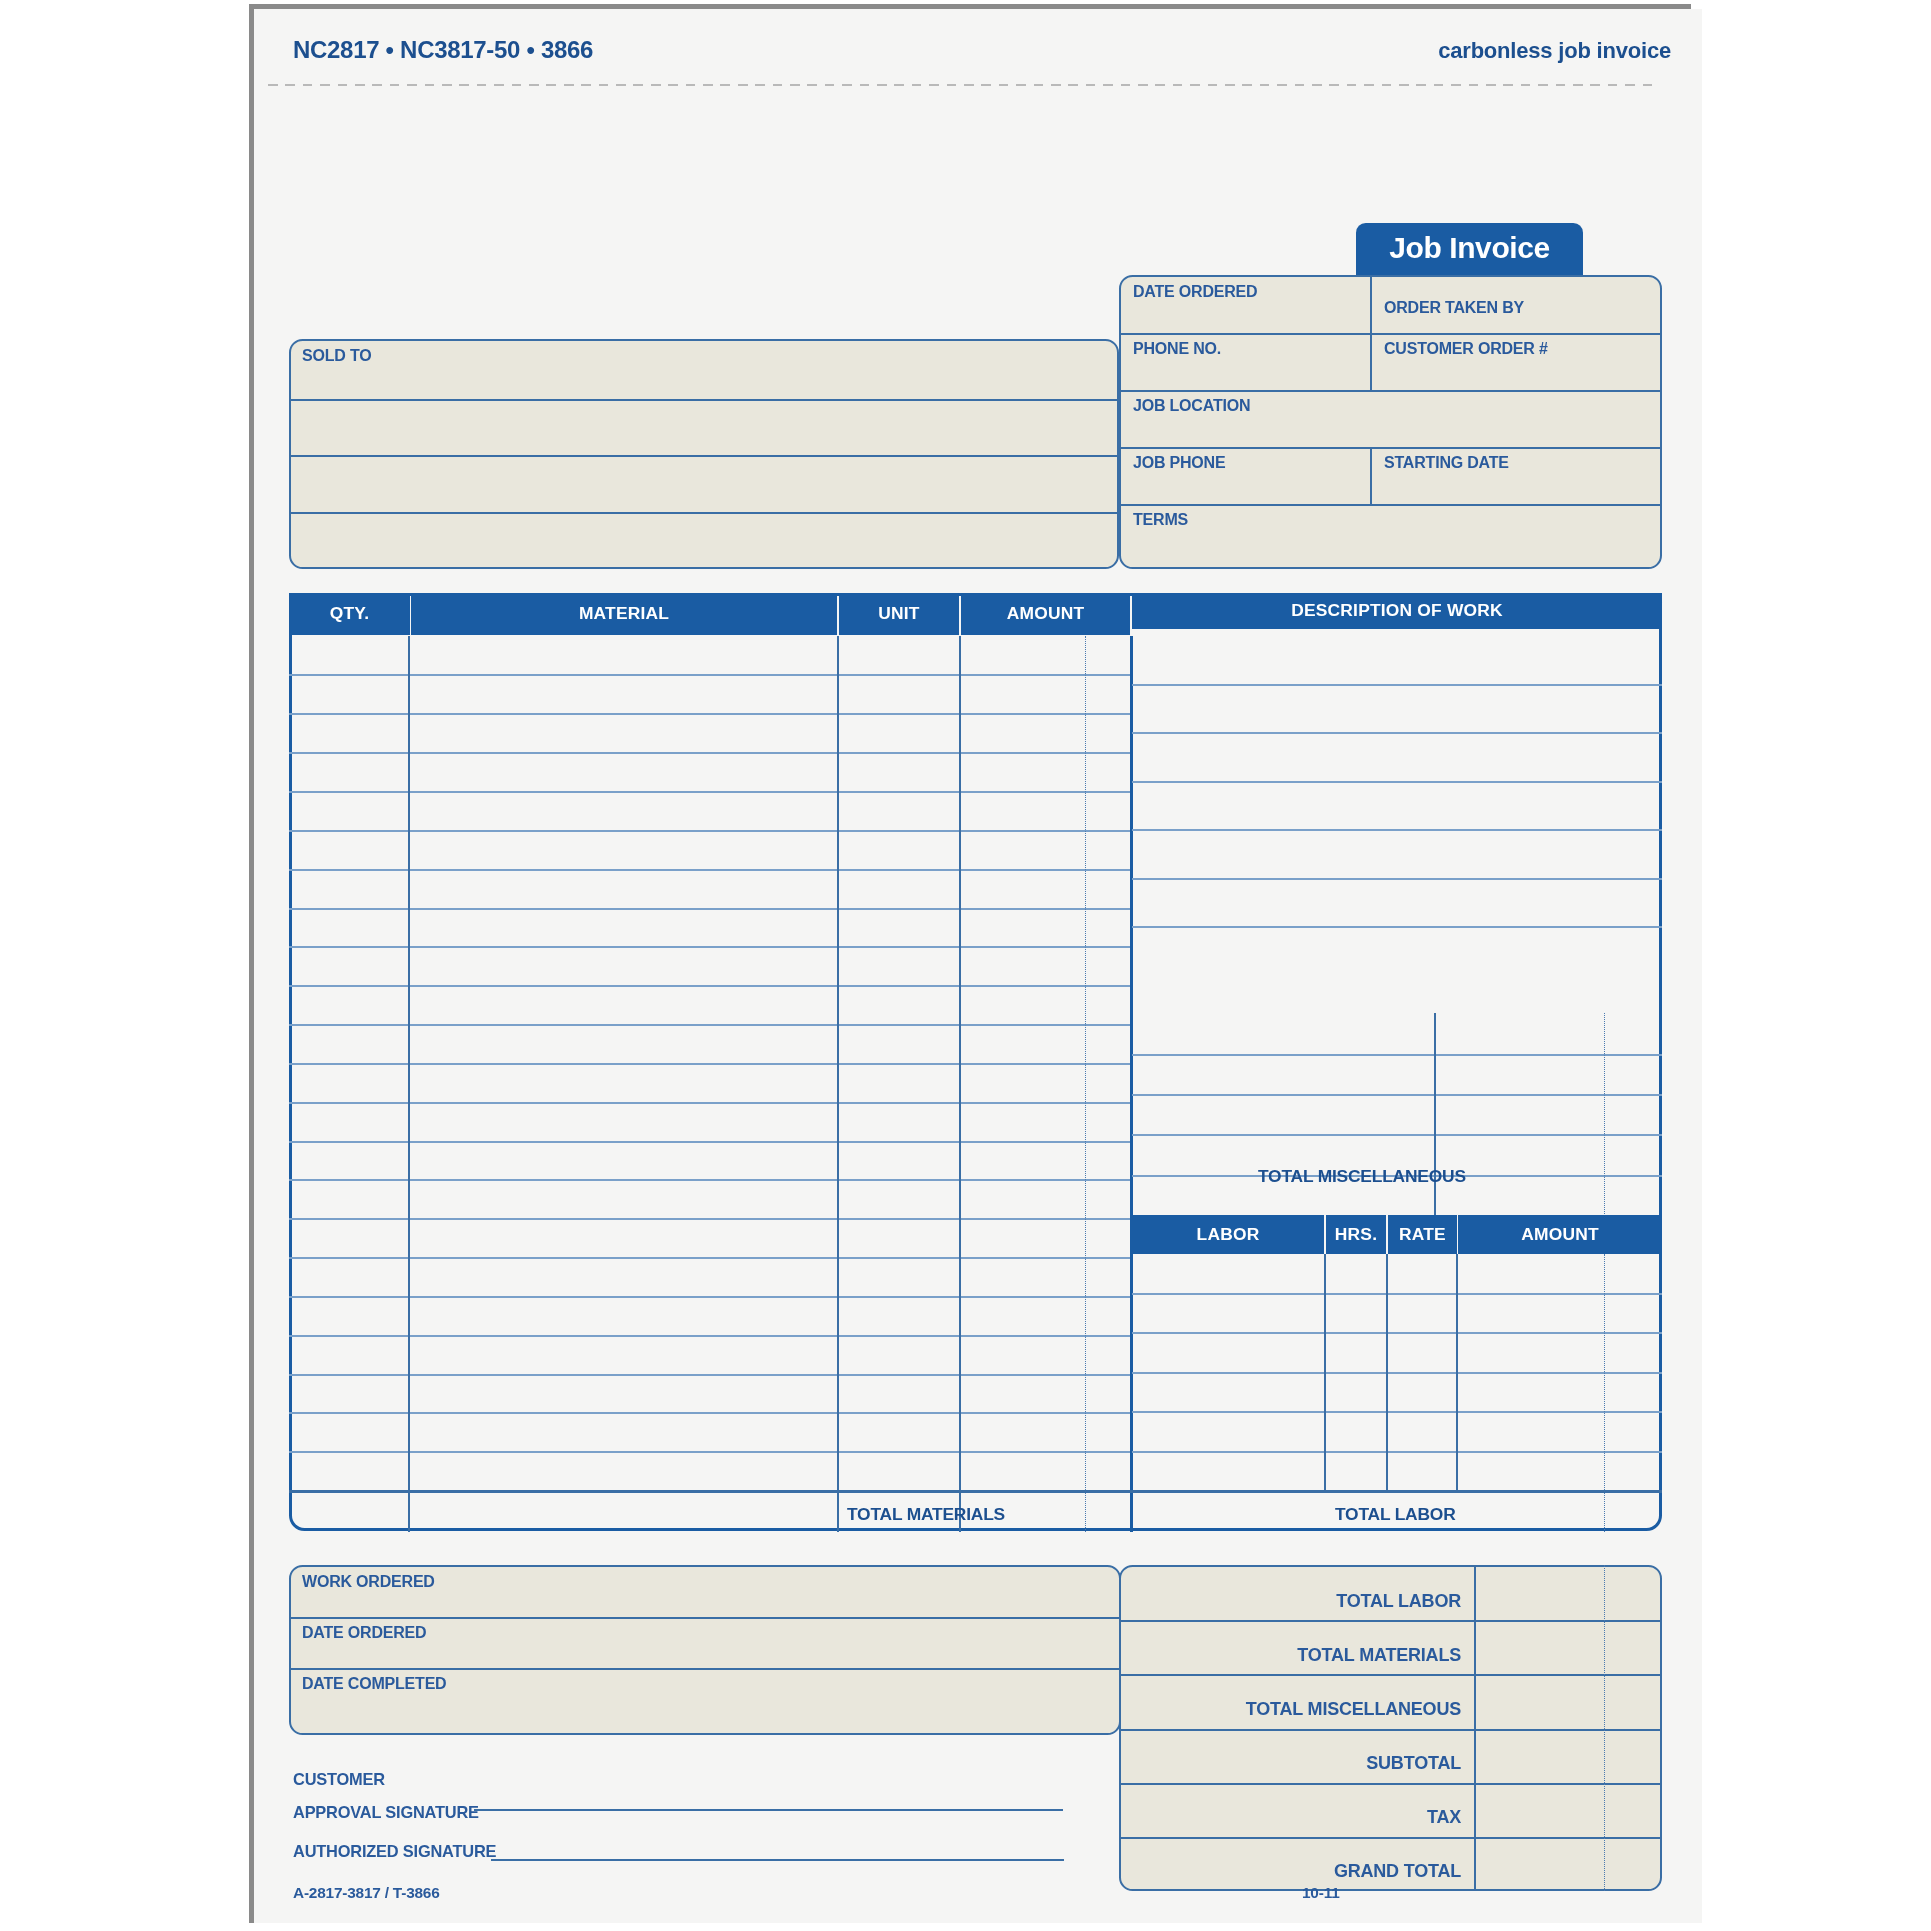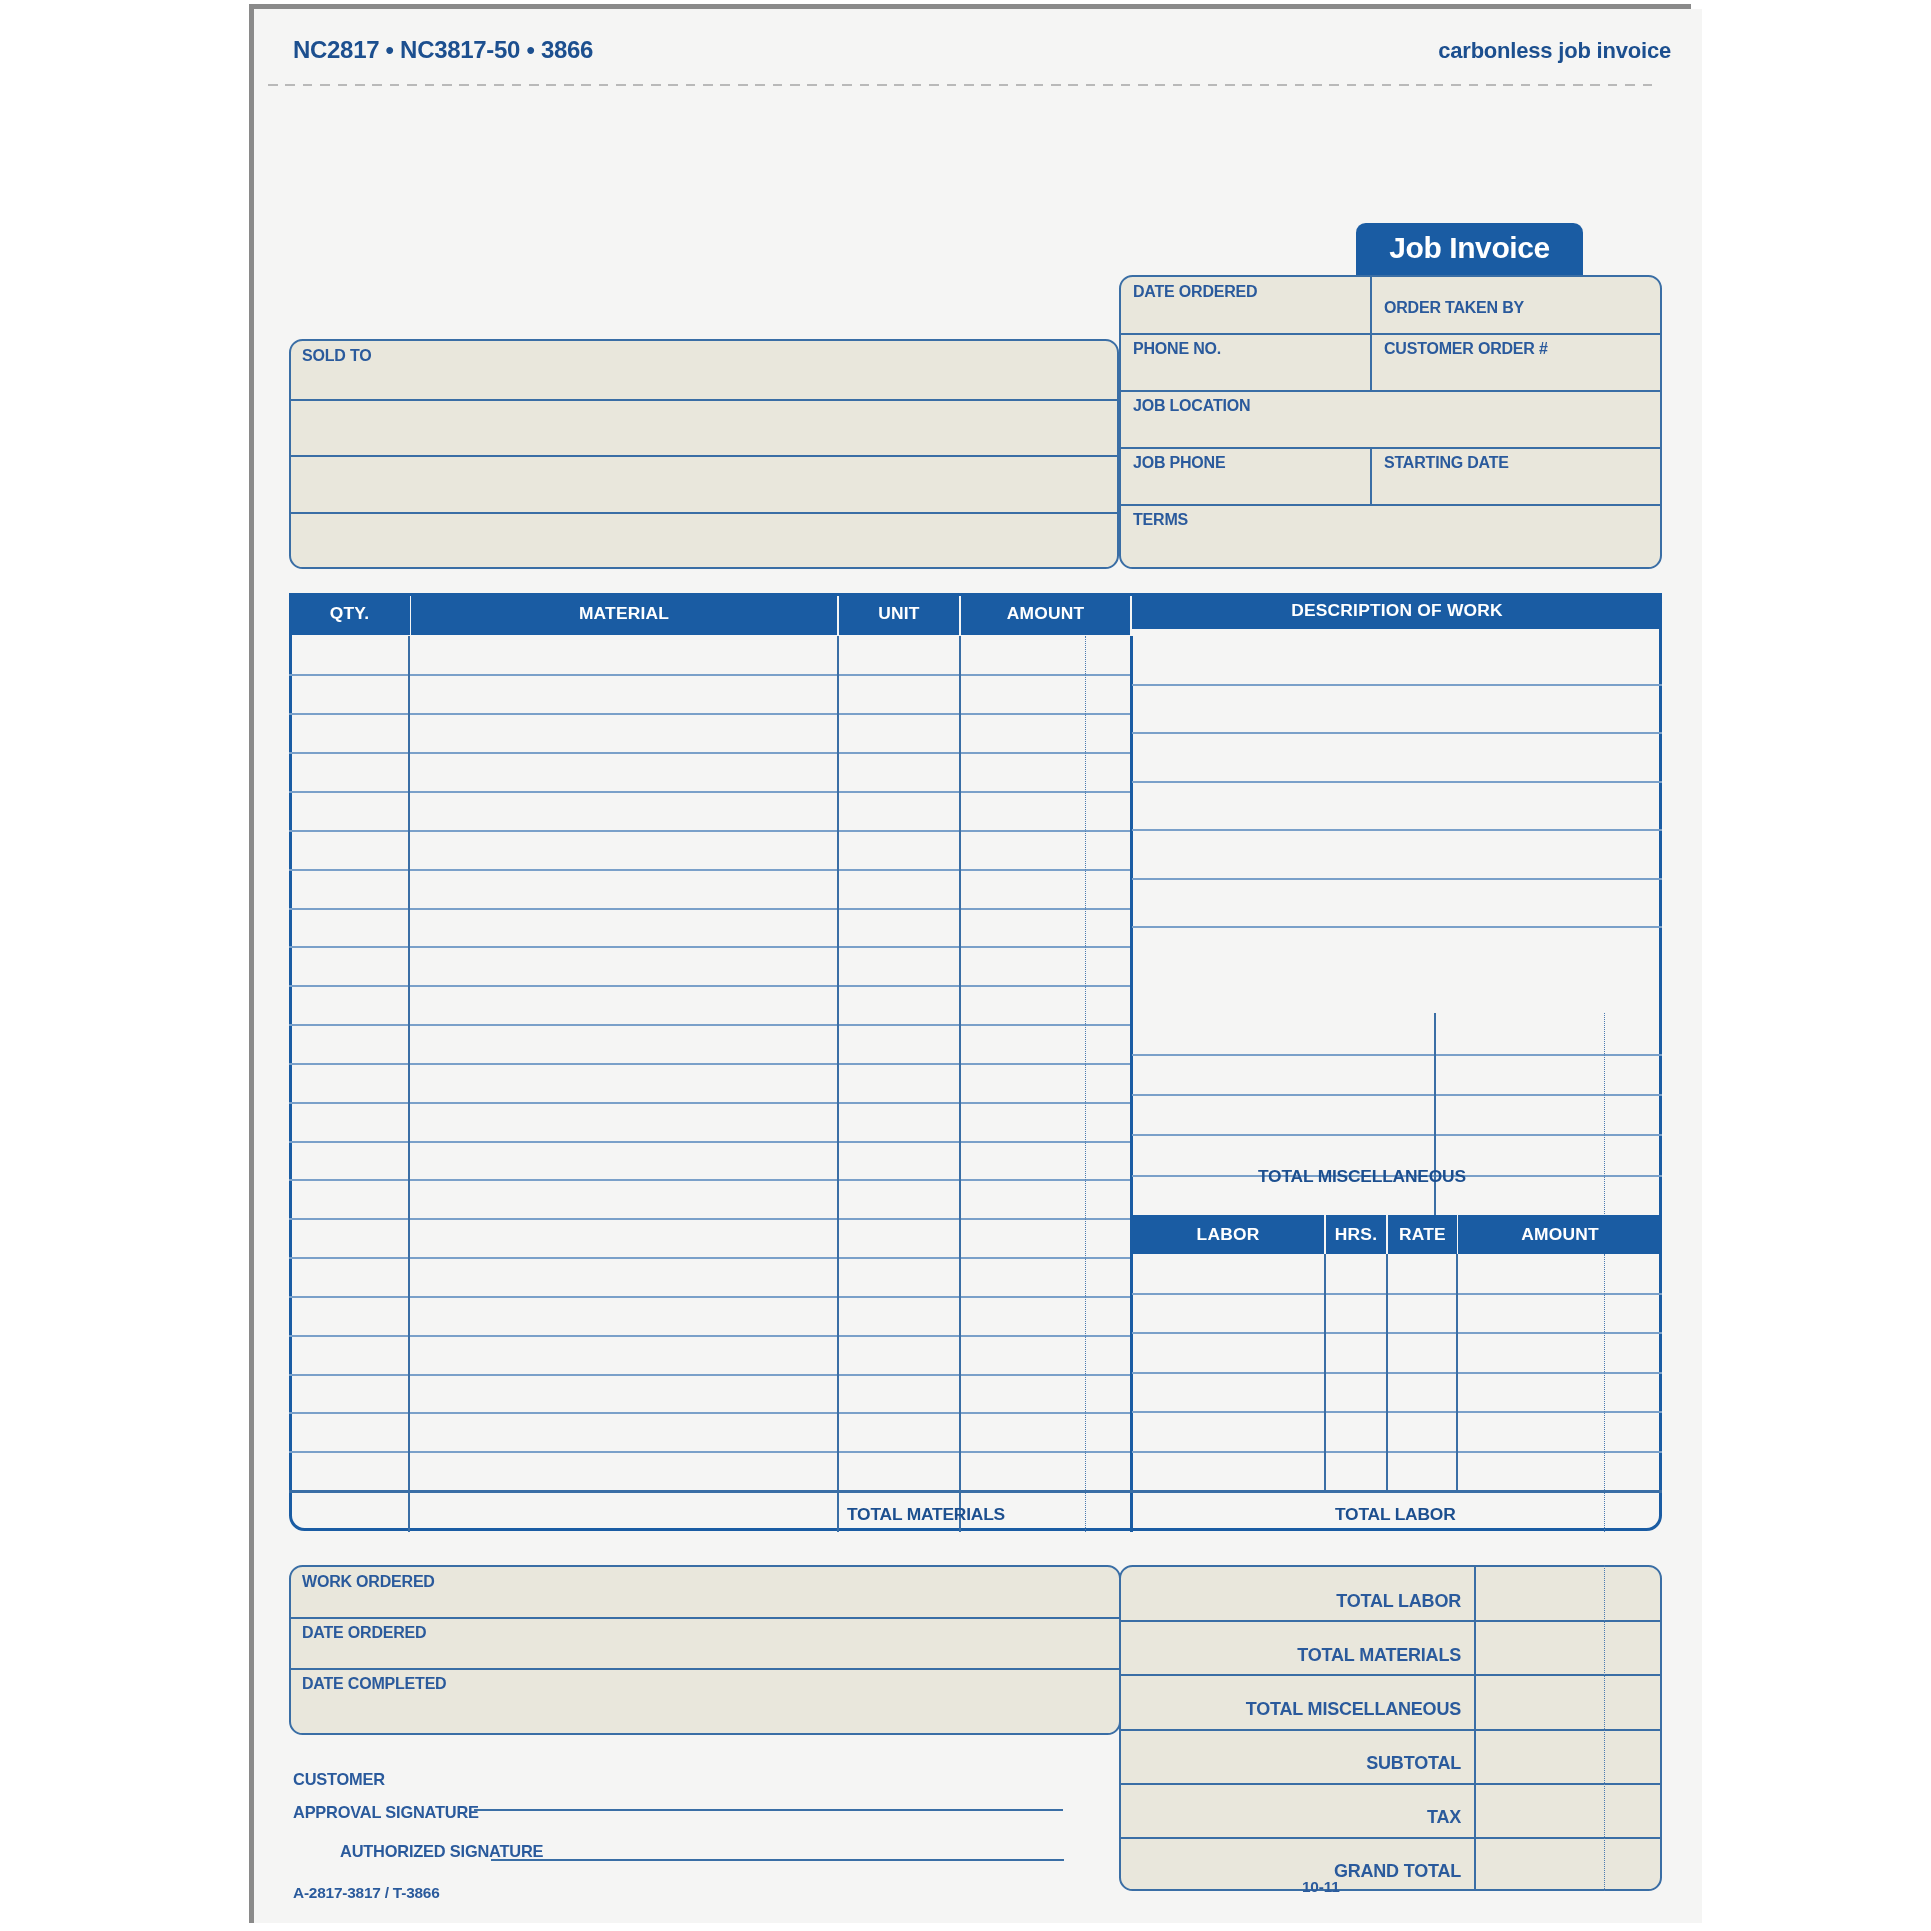--- a/index.html
+++ b/index.html
@@ -116,21 +116,21 @@
     font-size:16.4px; font-weight:bold; color:#2a5a9c; letter-spacing:-0.2px;
     white-space:nowrap; line-height:21px;
   }
   .sig-rule{ position:absolute; height:1.9px; background:#3a6ea5; }
 
   .footer-left{
     position:absolute; left:39px; bottom:21px;
     font-size:15.4px; font-weight:bold; color:#2a5a9c; letter-spacing:-0.2px;
   }
   .footer-right{
-    position:absolute; left:1048px; bottom:27px;
+    position:absolute; left:1048px; bottom:21px;
     font-size:15.4px; font-weight:bold; color:#2a5a9c; letter-spacing:-0.2px;
   }
 </style>
 </head>
 <body>
 
 <div class="page-wrap">
   <div class="paper">
     <div class="paper-inner">
 
@@ -295,21 +295,21 @@
       <div class="tot-label" style="left:931px; top:1636px; width:276px;">TOTAL MATERIALS</div>
       <div class="tot-label" style="left:931px; top:1690px; width:276px;">TOTAL MISCELLANEOUS</div>
       <div class="tot-label" style="left:931px; top:1744px; width:276px;">SUBTOTAL</div>
       <div class="tot-label" style="left:931px; top:1798px; width:276px;">TAX</div>
       <div class="tot-label" style="left:931px; top:1852px; width:276px;">GRAND TOTAL</div>
 
       <div class="sig-text" style="left:39px; top:1760px;">CUSTOMER</div>
       <div class="sig-text" style="left:39px; top:1781px;margin-top:12px;">APPROVAL SIGNATURE</div>
       <div class="sig-rule" style="left:220px; top:1800px; width:589px;"></div>
 
-      <div class="sig-text" style="left:39px; top:1832px;margin-left:47px;">AUTHORIZED SIGNATURE</div>
+      <div class="sig-text" style="left:39px; top:1832px;">AUTHORIZED SIGNATURE</div>
       <div class="sig-rule" style="left:237px; top:1850px; width:573px;"></div>
 
       <div class="footer-left">A-2817-3817 / T-3866</div>
       <div class="footer-right">10-11</div>
 
     </div>
   </div>
 </div>
 
 

